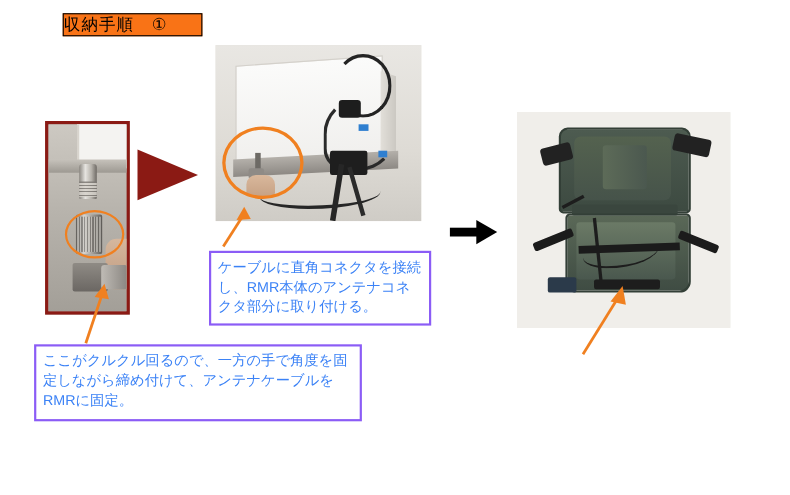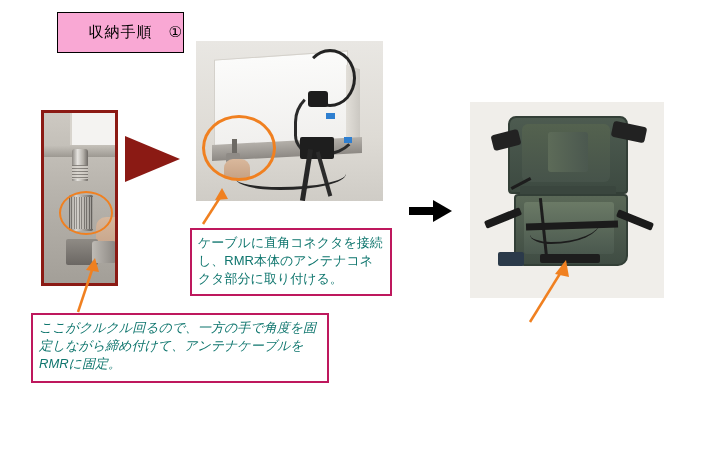--- a/index.html
+++ b/index.html
@@ -17,27 +17,27 @@
     background: #ffffff;
     overflow: hidden;
   }
 
   
   .title-chip {
     position: absolute;
     left: 57px;
     top: 12px;
     width: 127px;
-    height: 41px;
-    background: #f9a8d4;
+    height: 21px;
+    background: #f97316;
     border: 1.5px solid #000000;
     box-sizing: border-box;
     display: flex;
     align-items: center;
-    justify-content: flex-end;
+    justify-content: flex-start;
     font-size: 15px;
     letter-spacing: 1px;
     color: #000000;
   }
 
   
   .photo {
     position: absolute;
     box-sizing: border-box;
     overflow: hidden;
@@ -248,29 +248,29 @@
   }
   .rp-bar {
     position:absolute; left:70px; top:152px; width:60px; height:9px;
     background:#1d1d1d; border-radius:2px;
   }
 
   
   .callout {
     position: absolute;
     box-sizing: border-box;
-    border: 2px solid #be185d;
+    border: 2px solid #8b5cf6;
     background: #ffffff;
-    color: #0f766e;
+    color: #3b82f6;
     font-size: 13px;
     line-height: 18px;
     padding: 4px 5px 3px 6px;
     letter-spacing: 0px;
   }
-  .callout-left  { left: 31px;  top: 313px; width: 298px; height: 70px; font-style: italic; }
+  .callout-left  { left: 31px;  top: 313px; width: 298px; height: 70px; }
   .callout-mid   { left: 190px; top: 228px; width: 202px; height: 68px; }
   .callout-right { left: 408px; top: 325px; width: 274px; height: 83px; }
 
   
   .overlay {
     position: absolute; left: 0; top: 0; width: 718px; height: 450px;
     pointer-events: none;
   }
 </style>
 </head>

